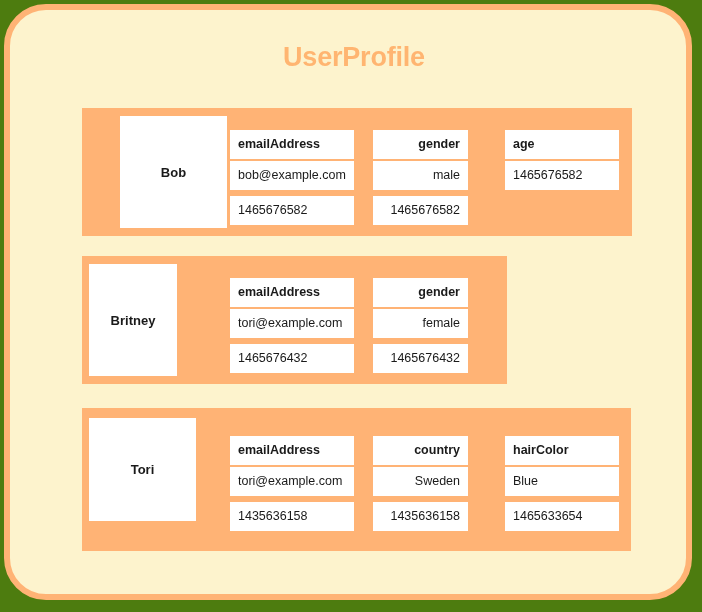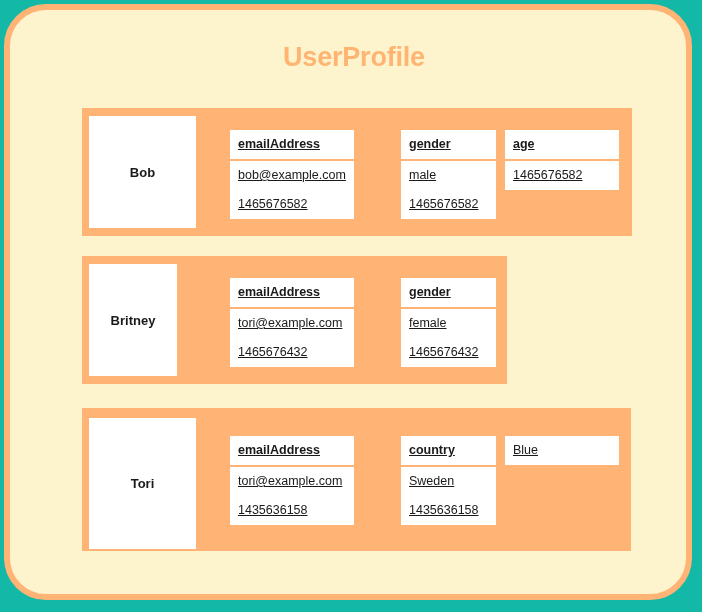--- a/index.html
+++ b/index.html
@@ -11,21 +11,21 @@
     width: 702px;
     height: 612px;
     font-family: "Liberation Sans", sans-serif;
     -webkit-font-smoothing: antialiased;
   }
   #canvas {
     position: relative;
     width: 702px;
     height: 612px;
     overflow: hidden;
-    background: #14b8a6;
+    background: #4d7c0f;
   }
   
   .outer-card {
     position: absolute;
     left: 4px;
     top: 4px;
     width: 688px;
     height: 596px;
     box-sizing: border-box;
     background: #fdf3cd;
@@ -56,59 +56,58 @@
     position: absolute;
     left: 7px;
     background: #ffffff;
     display: flex;
     align-items: center;
     justify-content: center;
     font-size: 13px;
     font-weight: bold;
     color: #1a1a1a;
   }
-  .row-0 .name-box { top: 8px;  width: 107px; height: 112px; }
+  .row-0 .name-box { top: 8px;  width: 107px; height: 112px; margin-left: 31px; }
   .row-1 .name-box { top: 8px;  width: 88px; height: 112px; }
-  .row-2 .name-box { top: 10px; width: 107px; height: 131px; }
+  .row-2 .name-box { top: 10px; width: 107px; height: 103px; }
 
   .fields {
     position: absolute;
     top: 0;
     left: 0;
     height: 100%;
   }
   .field-col {
     position: absolute;
   }
   .row-0 .field-col { top: 22px; }
   .row-1 .field-col { top: 22px; }
   .row-2 .field-col { top: 28px; }
 
   .field-col.col-0 { left: 148px; width: 124px; }
-  .field-col.col-1 { left: 319px; width: 95px; }
+  .field-col.col-1 { left: 291px; width: 95px; text-align: right; }
   .field-col.col-2 { left: 423px; width: 114px; }
 
   .cell {
     box-sizing: border-box;
     background: #ffffff;
     height: 29px;
     line-height: 29px;
     padding: 0 8px;
     font-size: 12.5px;
     color: #1a1a1a;
     white-space: nowrap;
     overflow: hidden;
-    text-decoration: underline;
   }
   .cell.key {
     font-weight: bold;
     margin-bottom: 2px;
   }
   .cell.value {
-    margin-bottom: 0;
+    margin-bottom: 6px;
   }
   .cell.ts { }
 </style>
 </head>
 <body>
 
 <div id="canvas">
 
   <div class="outer-card">
 
@@ -157,19 +156,21 @@
           <div class="cell key">emailAddress</div>
           <div class="cell value">tori@example.com</div>
           <div class="cell ts">1435636158</div>
         </div>
         <div class="field-col col-1">
           <div class="cell key">country</div>
           <div class="cell value">Sweden</div>
           <div class="cell ts">1435636158</div>
         </div>
         <div class="field-col col-2">
+          <div class="cell key">hairColor</div>
           <div class="cell value">Blue</div>
+          <div class="cell ts">1465633654</div>
         </div>
       </div>
     </div>
 
   </div>
 </div>
 
 </body></html>

